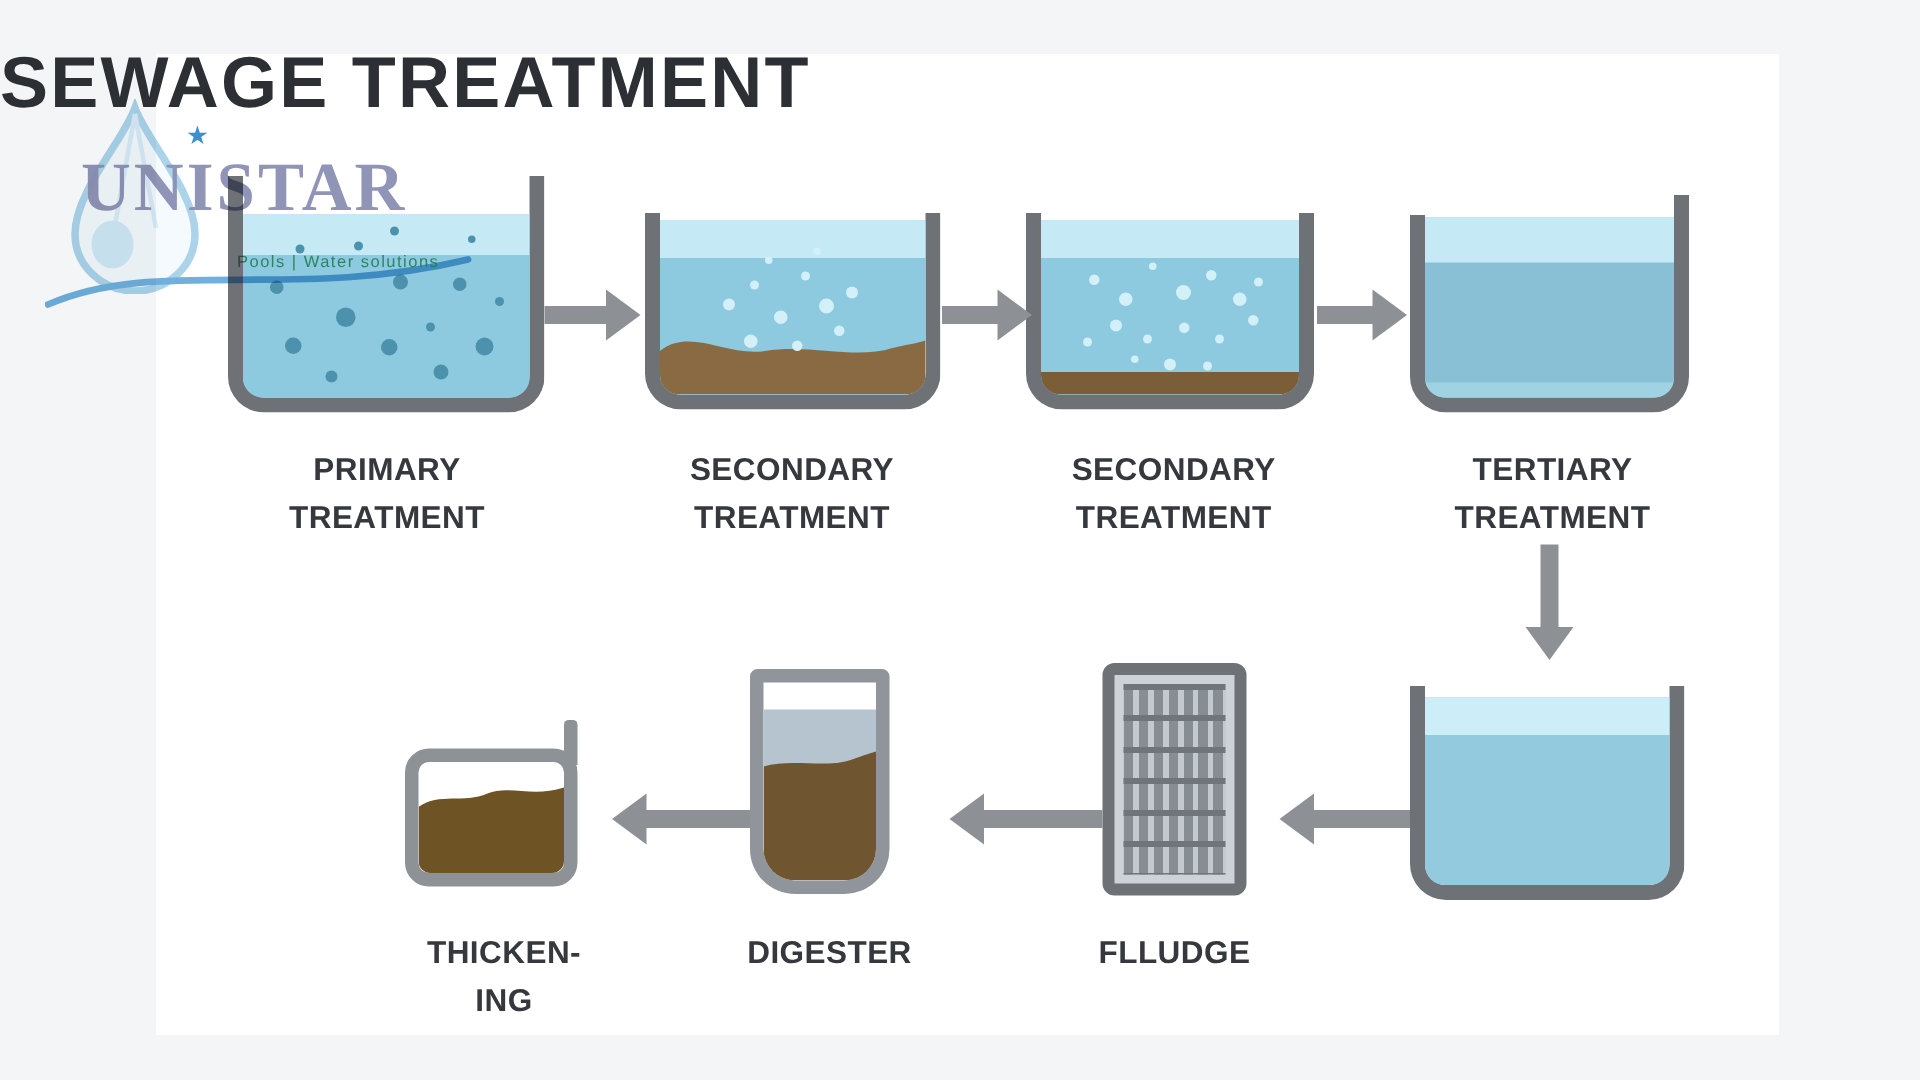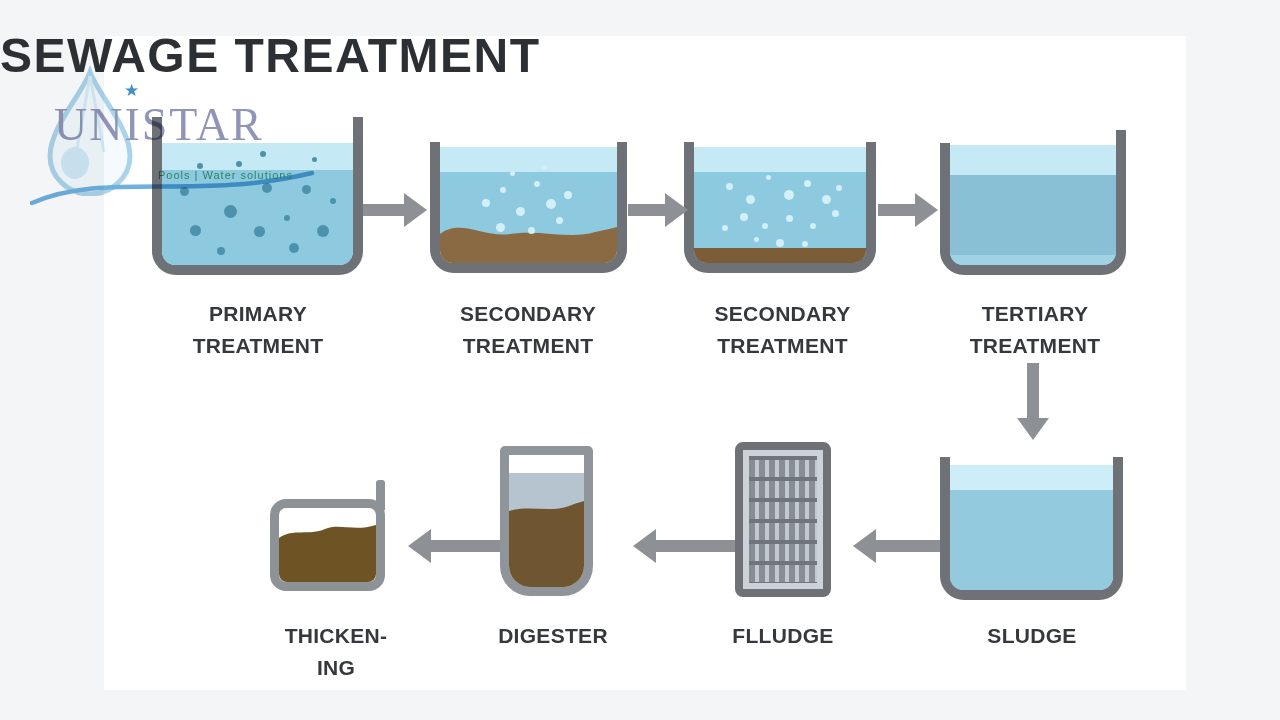--- a/index.html
+++ b/index.html
@@ -9,21 +9,21 @@
   .card { position:absolute; left:104px; top:36px; width:1082px; height:654px; background:#ffffff; }
 
   .title { position:absolute; top:28px; left:0; right:0; text-align:left;
            font-size:48px; font-weight:700; letter-spacing:1.5px; color:#2c2f34; }
 
   
   .logo { position:absolute; left:30px; top:66px; width:290px; height:145px; z-index:6;
           mix-blend-mode:multiply; pointer-events:none; }
   .logo-drop { position:absolute; left:0; top:0; }
   .logo-word { position:absolute; left:24px; top:32px; font-family:"Liberation Serif", serif;
-               font-size:46px; font-weight:400; letter-spacing:2px; color:#8b90b4; opacity:.95; }
+               font-size:46px; font-weight:700; letter-spacing:2px; color:#8b90b4; opacity:.95; }
   .logo-star { position:absolute; left:94px; top:14px; font-size:17px; color:#3e8ed0; }
   .logo-swoosh { position:absolute; left:0; top:95px; }
   .logo-tagline { position:absolute; left:128px; top:103px; font-size:11px; letter-spacing:1px;
                   color:#3ba061; opacity:.9; white-space:nowrap; }
 
   
   .tank { position:absolute; border:10px solid #6e7277; border-top:none;
           border-radius:0 0 24px 24px; z-index:2; }
   .water { position:absolute; left:0; right:0; bottom:0; overflow:hidden;
            border-radius:0 0 13px 13px; background:#8dc9df; }
@@ -240,24 +240,20 @@
   </div>
   <div class="stage-label" style="left:680px;top:298px;width:205px">
     <span>SECONDARY</span>
     <span>TREATMENT</span>
   </div>
   <div class="stage-label" style="left:935px;top:298px;width:200px">
     <span>TERTIARY</span>
     <span>TREATMENT</span>
   </div>
 
-  <div class="stage-label" style="left:952px;top:620px;width:160px">
-    <span>SLUDGE</span>
-    <span></span>
-  </div>
   <div class="stage-label" style="left:703px;top:620px;width:160px">
     <span>FLLUDGE</span>
     <span></span>
   </div>
   <div class="stage-label" style="left:256px;top:620px;width:160px">
     <span>THICKEN-</span>
     <span>ING</span>
   </div>
   <div class="stage-label" style="left:473px;top:620px;width:160px">
     <span>DIGESTER</span>

